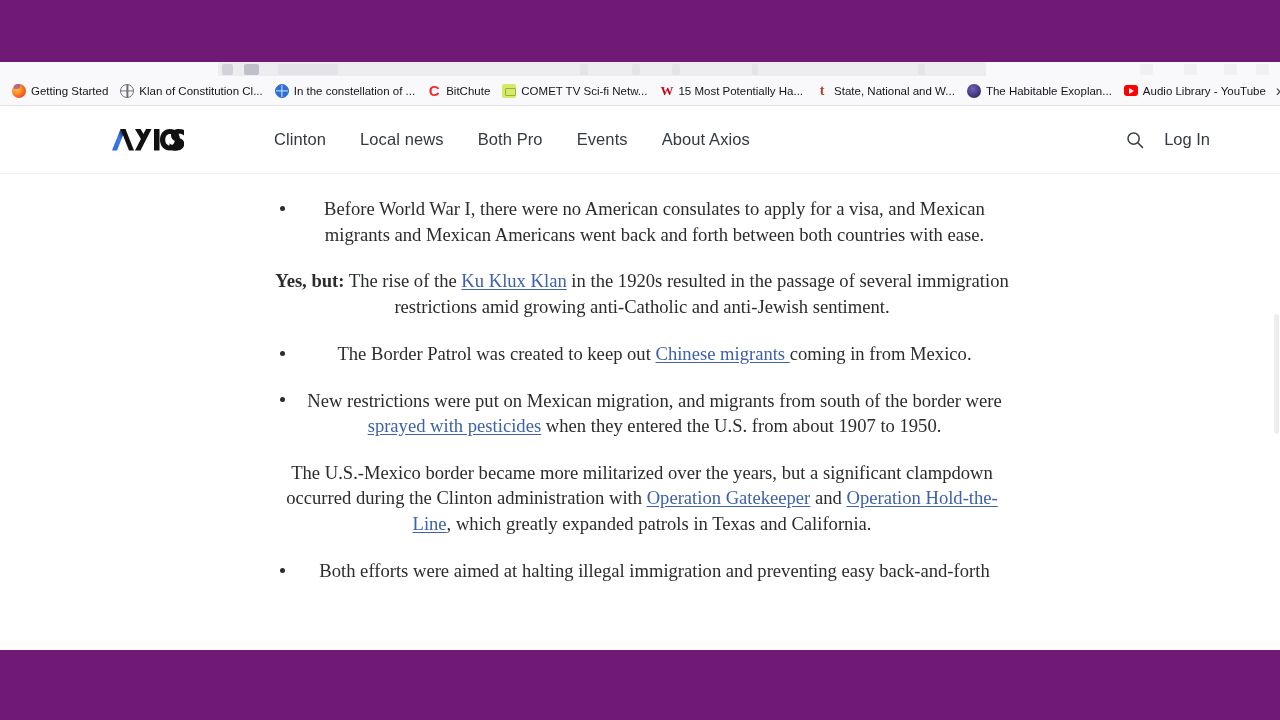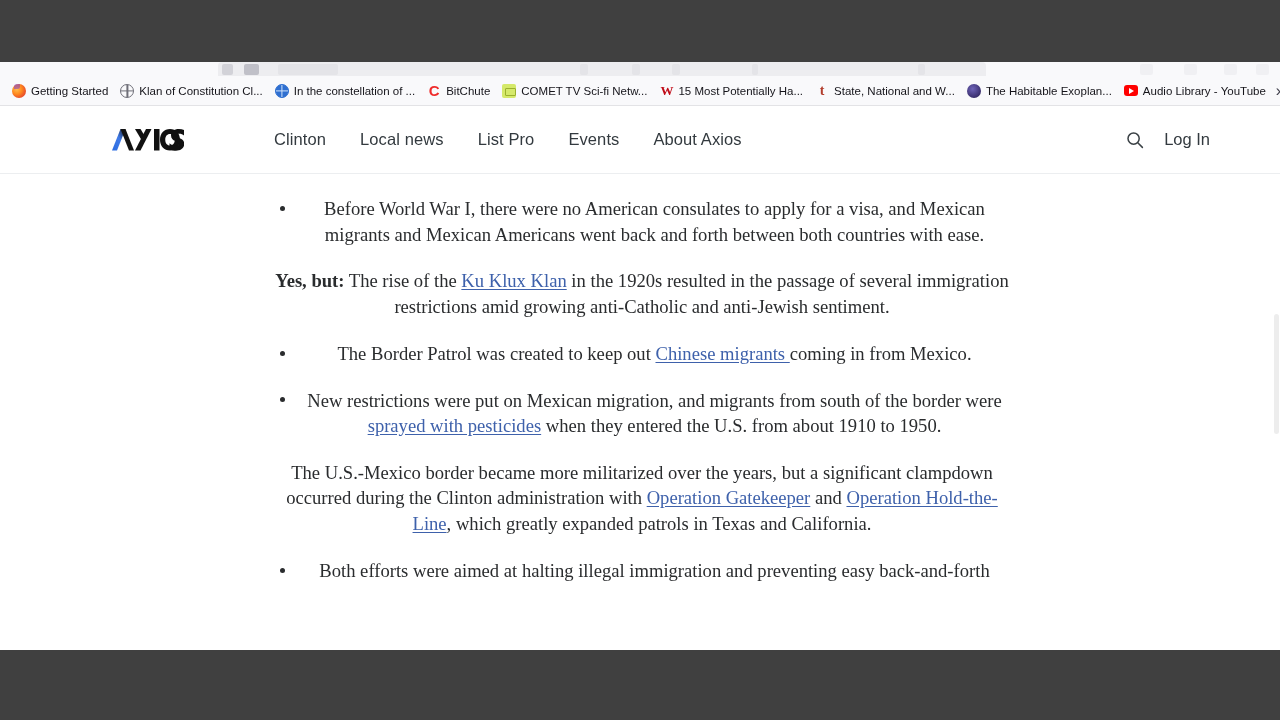--- a/index.html
+++ b/index.html
@@ -7,21 +7,21 @@
     width: 1280px; height: 720px;
     background: #000;
     overflow: hidden;
     font-family: "Liberation Sans", sans-serif;
   }
 
   
   #screen {
     position: relative;
     width: 1280px; height: 720px;
-    background: #404040;
+    background: #701a75;
     padding-left: 23px;
   }
 
   
   #browser {
     position: absolute;
     left: 0; top: 62px;
     width: 1280px; height: 588px;
     background: #ffffff;
     overflow: hidden;
@@ -394,21 +394,21 @@
           <path d="M116 0 C128 0 136 9 136 21.5 C136 34 128 43 116 43 C104 43 96 34 96 21.5 C96 9 104 0 116 0 Z M116 10 C110 10 106.5 14.5 106.5 21.5 C106.5 28.5 110 33 116 33 C122 33 125.5 28.5 125.5 21.5 C125.5 14.5 122 10 116 10 Z" fill="#111111"></path>
 
           <path d="M143.5 12.5 C143.5 4.5 137 0 128.5 0 L128.5 10 C131.5 10 133.5 11 133.5 13 L143.5 12.5 Z" fill="#111111" opacity="0"></path>
           <path d="M140 0 C130 0 124 5 124 12.5 C124 27 140 22 140 30 C140 32.5 137 33.5 133 33.5 C128 33.5 124 31.5 121 28.5 L121 40.5 C125 42.5 129.5 43.5 134 43.5 C144 43.5 150.5 38 150.5 30 C150.5 15.5 134.5 20.5 134.5 12.5 C134.5 10.5 137 9.5 140.5 9.5 C144.5 9.5 148 11 150.5 13.5 L150.5 2.5 C147.5 0.8 144 0 140 0 Z" fill="#111111" transform="translate(-6,0)"></path>
         </svg>
       </div>
 
       <nav class="nav">
         <span class="nav-item">Clinton</span>
         <span class="nav-item">Local news</span>
-        <span class="nav-item">List Pro</span>
+        <span class="nav-item">Both Pro</span>
         <span class="nav-item">Events</span>
         <span class="nav-item">About Axios</span>
       </nav>
 
       <div class="header-right">
         <span class="search-btn">
           <svg width="18" height="18" viewBox="0 0 18 18" aria-hidden="true">
             <circle cx="7.6" cy="7.6" r="5.6" fill="none" stroke="#3a4145" stroke-width="1.5"></circle>
             <line x1="11.8" y1="11.8" x2="16.4" y2="16.4" stroke="#3a4145" stroke-width="1.5" stroke-linecap="round"></line>
           </svg>
@@ -428,21 +428,21 @@
 
         <p class="p">
           <span class="lead-in">Yes, but:</span><span> The rise of the </span><a class="alink">Ku Klux Klan</a><span> in the 1920s resulted in the passage of several immigration restrictions amid growing anti-Catholic and anti-Jewish sentiment.</span>
         </p>
 
         <ul class="bullets">
           <li class="li">
             <span>The Border Patrol was created to keep out </span><a class="alink">Chinese migrants </a><span>coming in from Mexico.</span>
           </li>
           <li class="li">
-            <span>New restrictions were put on Mexican migration, and migrants from south of the border were </span><a class="alink">sprayed with pesticides</a><span> when they entered the U.S. from about 1910 to 1950.</span>
+            <span>New restrictions were put on Mexican migration, and migrants from south of the border were </span><a class="alink">sprayed with pesticides</a><span> when they entered the U.S. from about 1907 to 1950.</span>
           </li>
         </ul>
 
 
         <p class="p">
           <span>The U.S.-Mexico border became more militarized over the years, but a significant clampdown occurred during the Clinton administration with </span><a class="alink">Operation Gatekeeper</a><span> and </span><a class="alink">Operation Hold-the-Line</a><span>, which greatly expanded patrols in Texas and California.</span>
         </p>
 
         <ul class="bullets">
           <li class="li">

